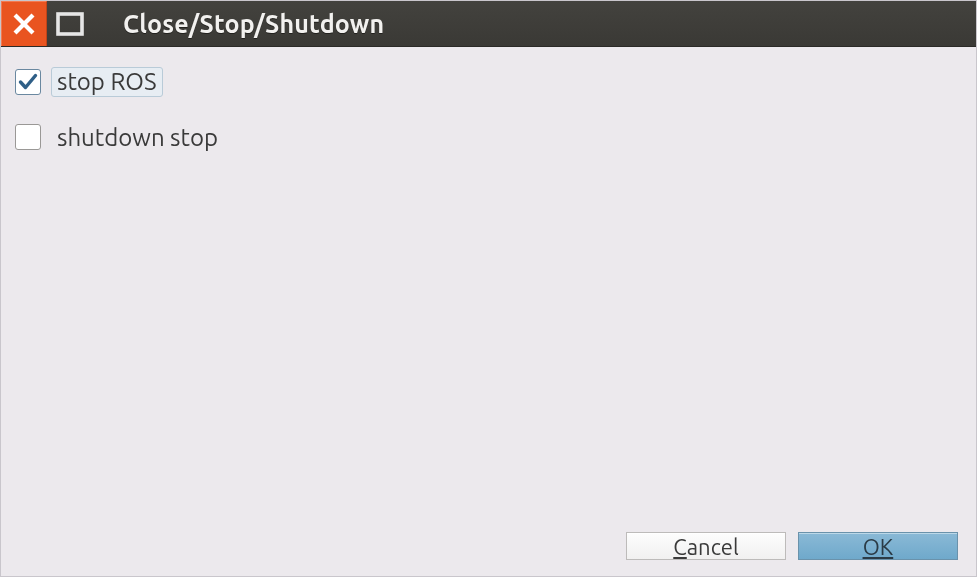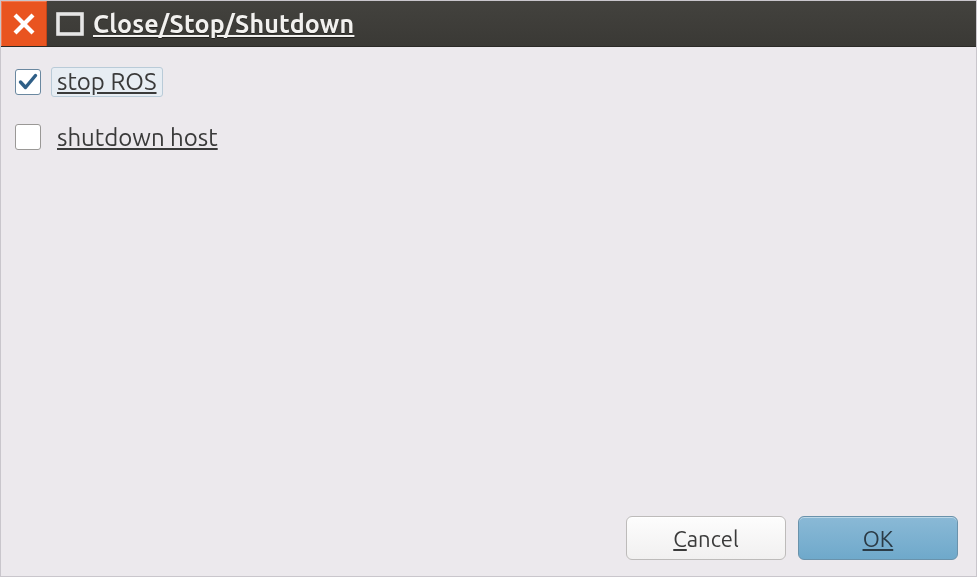--- a/index.html
+++ b/index.html
@@ -55,23 +55,23 @@
   .tb-close .xstroke { stroke: #ffffff; stroke-width: 4.2; stroke-linecap: butt; }
   .tb-max {
     background: transparent;
   }
   .tb-max svg { display:block; }
   .tb-max .rect-outer { stroke:#e6e6e6; stroke-width:3.6; fill:none; }
   .title-text {
     color: #f2f1ef;
     font-weight: 700;
     font-size: 25px;
+    margin-left: 30px;
     letter-spacing: 0.2px;
     text-shadow: 0 1px 0 #22211e;
-    text-decoration: underline;
   }
   .titlebar::after{
     content:"";
     position:absolute;
     left:0; right:0; bottom:0;
     height:1px;
     background:#2b2a27;
   }
   
   .body {
@@ -86,21 +86,20 @@
     align-items: center;
     padding: 6px 0 6px 0;
     margin-bottom: 14px;
     font-size: 24px;
     color: #3a3a3a;
   }
   .option-row .label {
     padding: 1px 6px;
     border-radius: 3px;
     line-height: 1.15;
-    text-decoration: underline;
   }
   .option-row.focused .label {
     background: #e7edf3;
     border: 1px solid #b9cbd8;
     padding: 0px 5px;
   }
   .chk {
     width: 26px;
     height: 26px;
     flex: 0 0 26px;
@@ -127,22 +126,22 @@
   
   .button-row {
     position: absolute;
     right: 18px;
     bottom: 16px;
     display: flex;
     gap: 12px;
   }
   .btn {
     min-width: 160px;
-    height: 44px;
-    border-radius: 6px;
+    height: 28px;
+    border-radius: 0;
     font-size: 22px;
     display: inline-flex;
     align-items: center;
     justify-content: center;
     box-sizing: border-box;
     padding: 0 18px;
     text-align: right;
   }
   .btn .mnemonic {
     text-decoration: underline;
@@ -192,21 +191,21 @@
           <polyline class="tick" points="3.5,11 8.5,16.5 18.5,4.5"></polyline>
         </svg>
       </span>
       <span class="label">stop ROS</span>
     </div>
 
     <div class="option-row">
       <span class="chk">
         <svg width="22" height="22" viewBox="0 0 22 22"></svg>
       </span>
-      <span class="label">shutdown host</span>
+      <span class="label">shutdown stop</span>
     </div>
 
     <div class="button-row">
       <div class="btn btn-cancel">
         <span><span class="mnemonic">C</span><span>ancel</span></span>
       </div>
       <div class="btn btn-ok">
         <span><span class="mnemonic">O</span><span>K</span></span>
       </div>
     </div>

